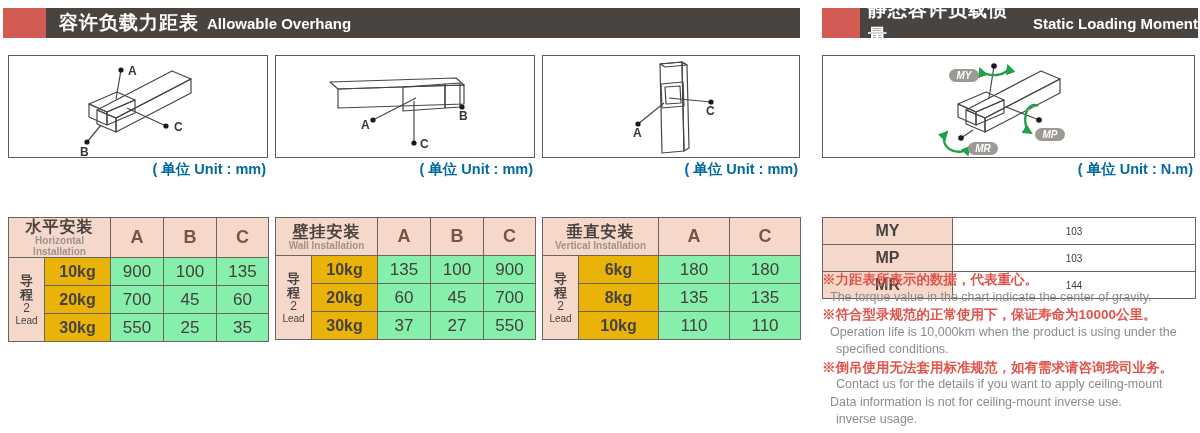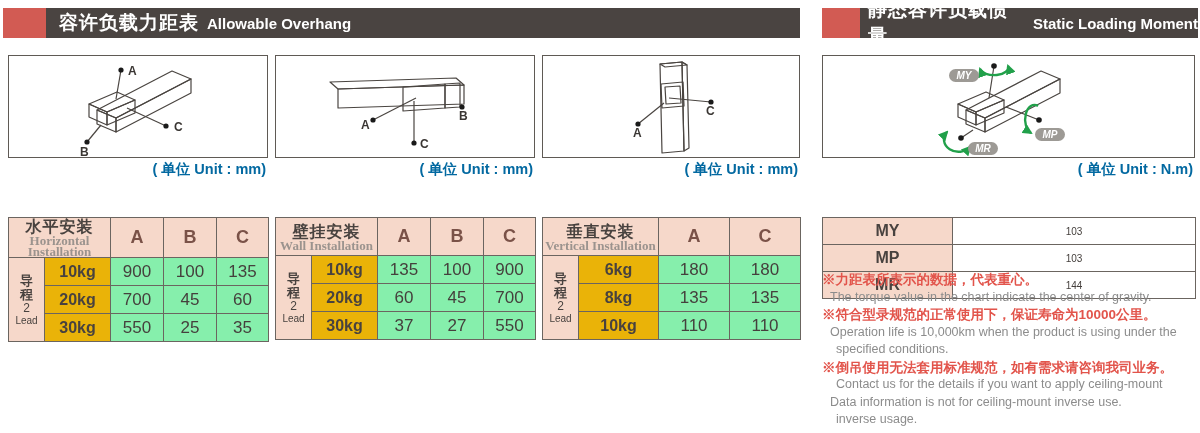--- a/index.html
+++ b/index.html
@@ -22,21 +22,21 @@
   .unit { position:absolute; top:160px; height:18px; text-align:right; font-size:14.5px; font-weight:bold; color:#0369a1; white-space:nowrap; }
 
   
   .tbl { position:absolute; top:185px;margin-top:32px; }
   table { border-collapse:collapse; table-layout:fixed; width:100%; }
   th, td { border:1px solid #6b6560; text-align:center; vertical-align:middle; padding:0; }
   .hdr-row { height:38px; }
   .data-row { height:28px; }
   .titlecell { background:#f6d8ca; }
   .tc-cn { font-size:16px; font-weight:bold; color:#48423f; line-height:17px; letter-spacing:1px; }
-  .tc-en { font-size:13px; color:#9b938e; line-height:11px;font-family:Liberation Serif, serif; }
+  .tc-en { font-size:10px; color:#9b938e; line-height:11px; }
   .colh { background:#f6d8ca; color:#7a5248; font-size:18px; font-weight:bold; }
   .lead { background:#f6d8ca; color:#48423f; }
   .lead .cjk { font-size:13px; line-height:14px; font-weight:bold; }
   .lead .num { font-size:12px; line-height:13px; }
   .lead .en  { font-size:10px; line-height:11px; }
   .load { background:#eab308; font-size:16px; font-weight:bold; color:#48423f; }
   .val  { background:#86efac; font-size:17px; color:#45403d; }
 
   
   .m-row { height:27px; }

